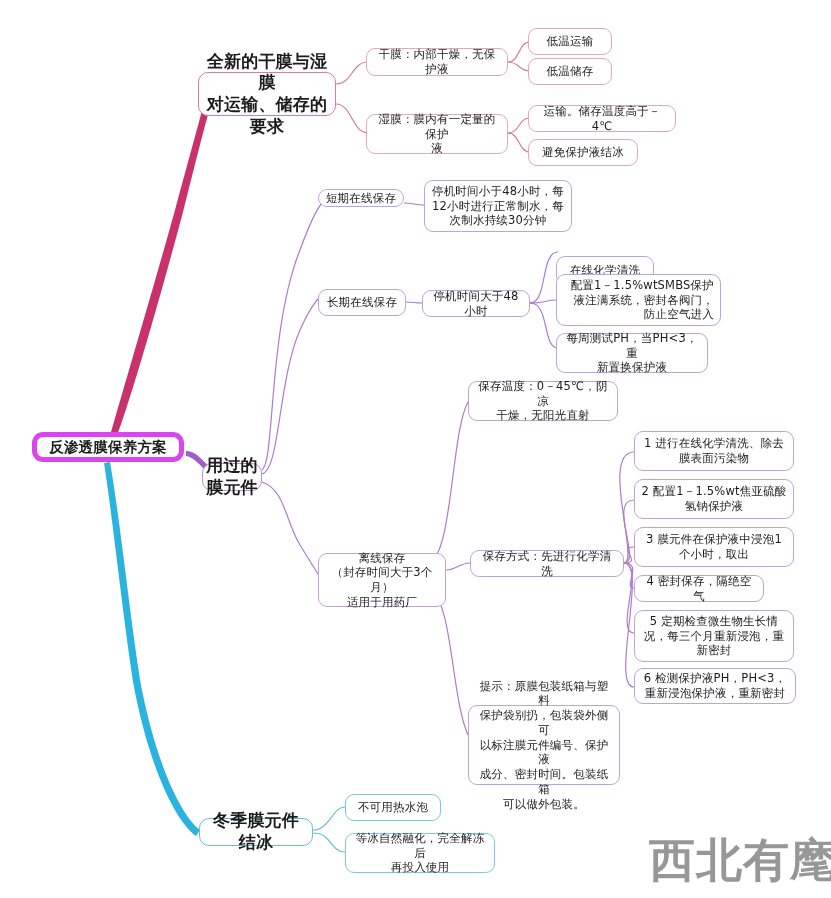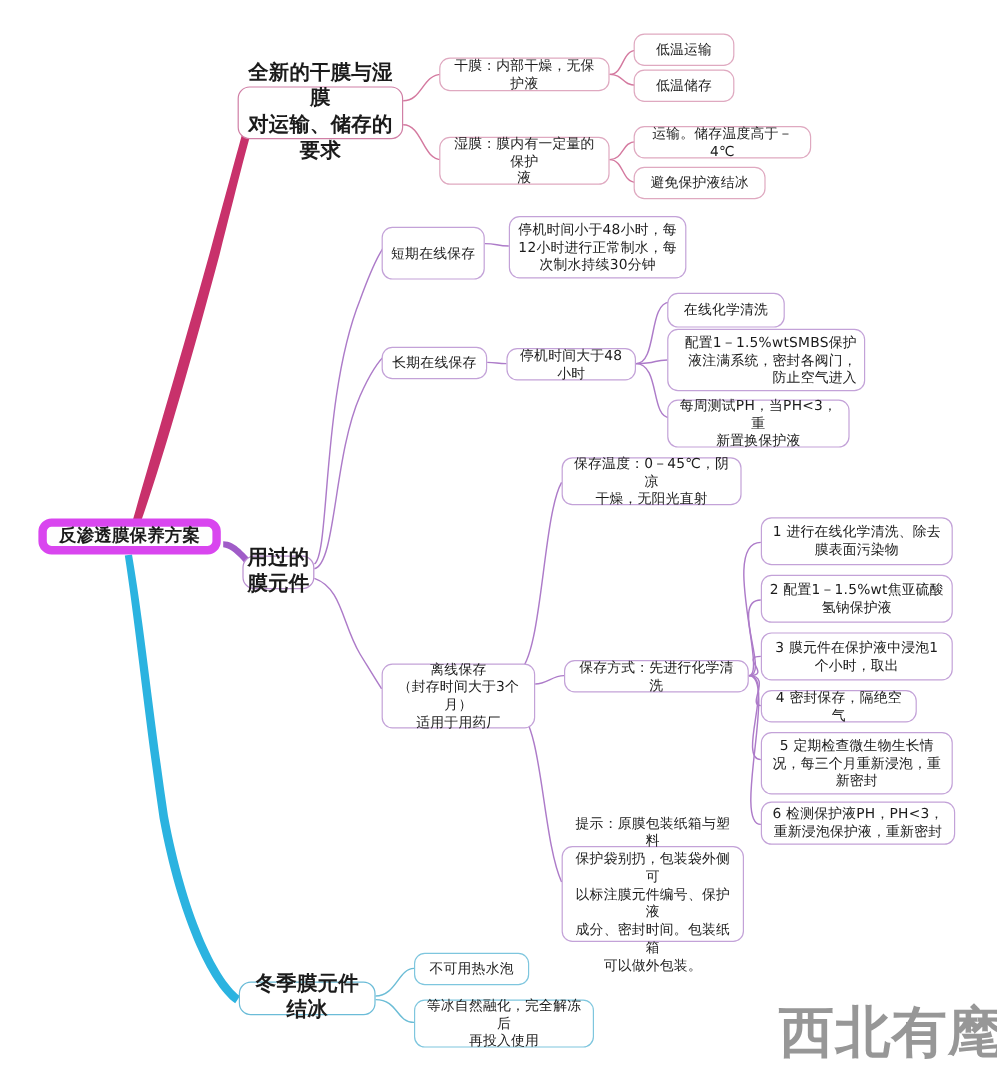--- a/index.html
+++ b/index.html
@@ -20,21 +20,21 @@
     border:1px solid #d9a8c4;
     border-radius:9px;
     color:#1b1b1b;
     line-height:1.28;
     padding:3px 6px;
     letter-spacing:0.2px;
   }
   .node span{display:block;width:100%;}
   
   .root{
-    border:7px solid #d946ef;
+    border:5px solid #d946ef;
     border-radius:11px;
     font-weight:bold;
     font-size:14.5px;
     background:#fefefe;
   }
   
   .lvl1{font-weight:bold;font-size:17px;border-radius:10px;}
   .lvl1.pink{border-color:#d07fa5;}
   .lvl1.purple{border-color:#b98fd0;}
   .lvl1.blue{border-color:#6bbcd8;}
@@ -139,39 +139,39 @@
     <span>运输。储存温度高于－4℃</span>
   </div>
   <div class="node pinkbox" style="left:528px;top:139px;width:110px;height:27px;">
     <span>避免保护液结冰</span>
   </div>
 
   <div class="node lvl1 purple" style="left:202px;top:463px;width:60px;height:28px;padding:2px;">
     <span>用过的膜元件</span>
   </div>
 
-  <div class="node purplebox" style="left:318px;top:189px;width:86px;height:44px;">
+  <div class="node purplebox" style="left:318px;top:189px;width:86px;height:18px;">
     <span>短期在线保存</span>
   </div>
   <div class="node purplebox" style="left:424px;top:180px;width:148px;height:52px;">
     <span>
       <span>停机时间小于48小时，每</span>
       <span>12小时进行正常制水，每</span>
       <span>次制水持续30分钟</span>
     </span>
   </div>
 
   <div class="node purplebox" style="left:318px;top:289px;width:88px;height:27px;">
     <span>长期在线保存</span>
   </div>
   <div class="node purplebox" style="left:422px;top:290px;width:108px;height:27px;">
     <span>停机时间大于48小时</span>
   </div>
 
-  <div class="node purplebox" style="left:556px;top:244px;width:98px;height:29px;">
+  <div class="node purplebox" style="left:556px;top:256px;width:98px;height:29px;">
     <span>在线化学清洗</span>
   </div>
   <div class="node purplebox" style="left:556px;top:274px;width:165px;height:52px;text-align:right;">
     <span>
       <span>配置1－1.5%wtSMBS保护</span>
       <span>液注满系统，密封各阀门，</span>
       <span>防止空气进入</span>
     </span>
   </div>
   <div class="node purplebox" style="left:556px;top:333px;width:152px;height:40px;">

